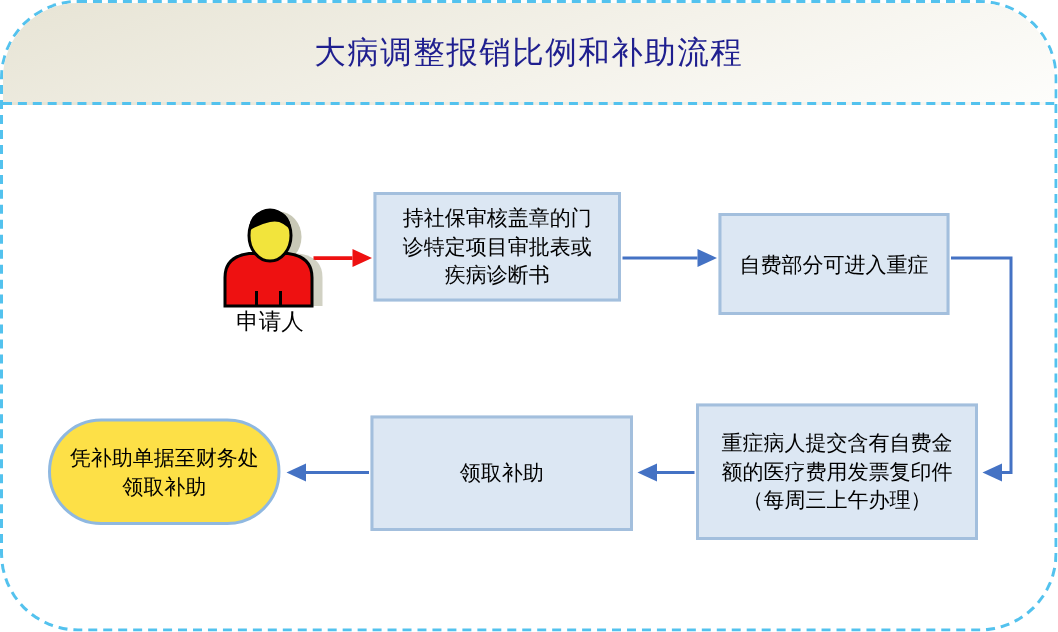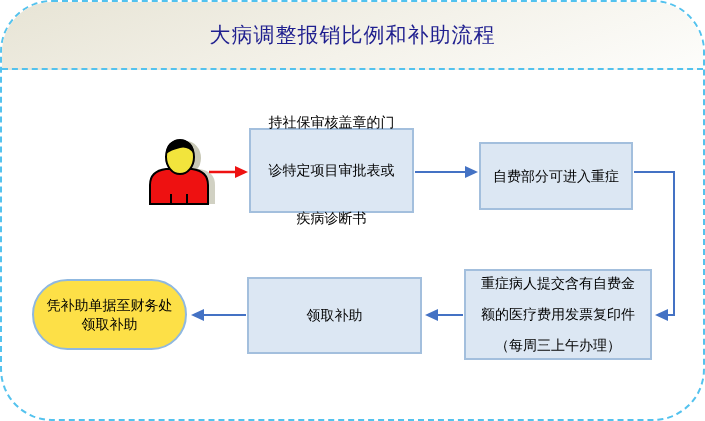--- a/index.html
+++ b/index.html
@@ -46,23 +46,23 @@
     font-size: 14px;
     line-height: 19px;
     color: #000000;
     text-align: center;
   }
   .end-node {
     background: #fde047;
     border: 2px solid #8fb8e0;
     border-radius: 36px;
   }
-  #step1 { left: 247px; top: 126px; width: 165px; height: 85px; gap: 29px; }
+  #step1 { left: 247px; top: 126px; width: 165px; height: 73px; }
   #step2 { left: 477px; top: 140px; width: 154px; height: 68px; }
-  #step3 { left: 462px; top: 267px; width: 188px; height: 91px; gap: 12px; }
+  #step3 { left: 462px; top: 267px; width: 188px; height: 91px; }
   #step4 { left: 245px; top: 275px; width: 175px; height: 77px; }
   #end-node { left: 30px;  top: 277px; width: 155px; height: 71px; }
   .actor-icon {
     position: absolute;
     left: 142px; top: 134px;
     width: 72px; height: 70px;
   }
   .actor-label {
     position: absolute;
     left: 134px; top: 203px;
@@ -121,20 +121,21 @@
     <path d="M10,69 L10,50 Q10,36 26,34 L52,34 Q68,36 68,50 L68,69 Z" fill="#9a9a7a" opacity="0.45" transform="translate(3,-1)"></path>
 
     <path d="M6,68 L6,49 Q6,35 22,33 L48,33 Q64,35 64,49 L64,68 Z" fill="#ee1111" stroke="#000000" stroke-width="2"></path>
     <line x1="27" y1="58" x2="27" y2="68" stroke="#000000" stroke-width="2"></line>
     <line x1="43" y1="58" x2="43" y2="68" stroke="#000000" stroke-width="2"></line>
 
     <ellipse cx="36" cy="21" rx="14" ry="17" fill="#f2e43c" stroke="#000000" stroke-width="2"></ellipse>
 
     <path d="M22,18 Q22,4 36,4 Q50,4 50,18 Q44,10 36,12 Q27,14 22,18 Z" fill="#000000"></path>
   </svg>
+  <div class="actor-label">申请人</div>
 
   <div class="flow-box" id="step1">
     <div>持社保审核盖章的门</div>
     <div>诊特定项目审批表或</div>
     <div>疾病诊断书</div>
   </div>
 
   <div class="flow-box" id="step2">
     <div>自费部分可进入重症</div>
   </div>

